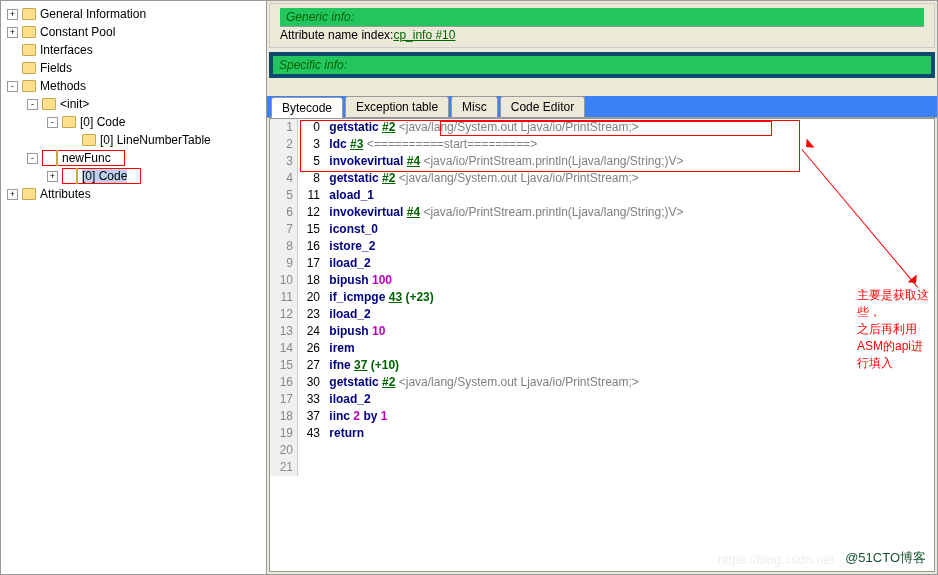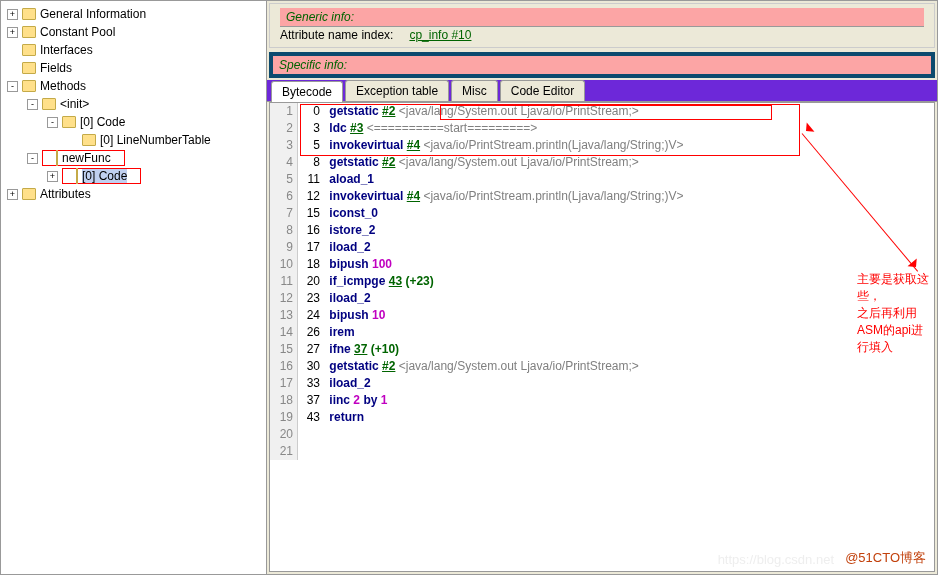--- a/index.html
+++ b/index.html
@@ -8,44 +8,44 @@
 .tree { padding: 4px 0; }
 .tree-item { display: flex; align-items: center; height: 18px; white-space: nowrap; }
 .expander { width: 11px; height: 11px; border: 1px solid #999; display: inline-flex; align-items: center; justify-content: center; font-size: 9px; line-height: 1; margin-right: 4px; cursor: pointer; background: #fff; }
 .expander.empty { border: none; }
 .folder { width: 14px; height: 12px; background: #ffe08a; border: 1px solid #c4aa48; border-radius: 1px; margin-right: 4px; }
 .tree-label { color: #000; }
 .tree-label.sel { background: #c0d0f0; }
 .indent { display: inline-block; }
 .redbox { border: 1px solid red; padding: 0 13px; }
 .main { flex: 1; display: flex; flex-direction: column; background: #ece9d8; }
-.panel-title { padding: 2px 6px; color: #006400; font-style: italic; border-bottom: 1px solid #999; background: #fca5a5; }
+.panel-title { padding: 2px 6px; color: #006400; font-style: italic; border-bottom: 1px solid #999; background: #22c55e; }
 .info-block { padding: 4px 10px; background: #ece9d8; border: 1px solid #ccc; margin: 2px; }
-.info-row { display: flex; gap: 16px; padding: 1px 0; }
+.info-row { display: flex; gap: 0; padding: 1px 0; }
 .info-key { color: #000; }
 .info-val-link { color: #006400; text-decoration: underline; }
 .info-val-num { color: #c00000; }
-.tabs { display: flex; border-bottom: 1px solid #999; background: #6d28d9; padding-left: 4px; margin-top: 2px; }
+.tabs { display: flex; border-bottom: 1px solid #999; background: #3b82f6; padding-left: 4px; margin-top: 18px; }
 .tab { padding: 3px 10px; border: 1px solid #999; border-bottom: none; margin-right: 2px; background: #ece9d8; border-radius: 3px 3px 0 0; cursor: pointer; }
 .tab.active { background: #fff; position: relative; top: 1px; }
 .code-area { flex: 1; background: #fff; border: 1px solid #999; margin: 0 2px 2px 2px; position: relative; overflow: hidden; font-family: "Fixedsys", "Consolas", monospace; }
 .gutter { position: absolute; left: 0; top: 0; width: 28px; background: #f0f0f0; border-right: 1px solid #ccc; text-align: right; padding-right: 4px; color: #888; }
 .code-lines { position: absolute; left: 28px; top: 0; right: 0; }
 .code-line { height: 17px; line-height: 17px; white-space: nowrap; }
 .offset { color: #000; display: inline-block; width: 22px; text-align: right; margin-right: 6px; }
 .mnemonic { color: #000080; font-weight: bold; }
 .poolref { color: #006400; text-decoration: underline; font-weight: bold; }
 .num { color: #c000c0; font-weight: bold; }
 .comment { color: #808080; }
 .jump { color: #006400; font-weight: bold; }
 .highlight-box { position: absolute; border: 1px solid red; pointer-events: none; }
 .arrow-line { position: absolute; background: red; pointer-events: none; }
 .arrow-head { position: absolute; width: 0; height: 0; border: 6px solid transparent; pointer-events: none; }
 .annotation { position: absolute; color: red; font-size: 14px; }
-.watermark { position: absolute; right: 8px; bottom: 4px; color: #c2410c; font-size: 13px; }
+.watermark { position: absolute; right: 8px; bottom: 4px; color: #14532d; font-size: 13px; }
 .watermark2 { position: absolute; right: 100px; bottom: 4px; color: #eee; font-size: 13px; }
 </style>
 </head>
 <body>
 
 <div class="sidebar">
   <div class="tree" id="tree">
       <div class="tree-item">
         <span class="indent" style="width: 6px;"></span>
         <span class="expander">+</span>

